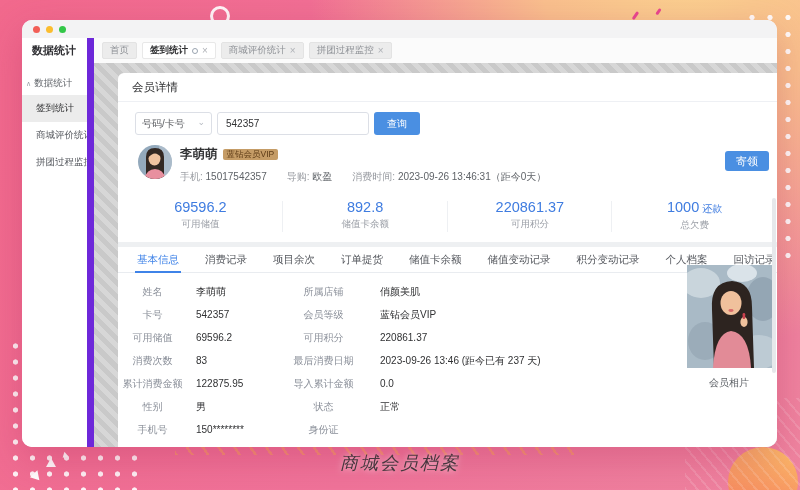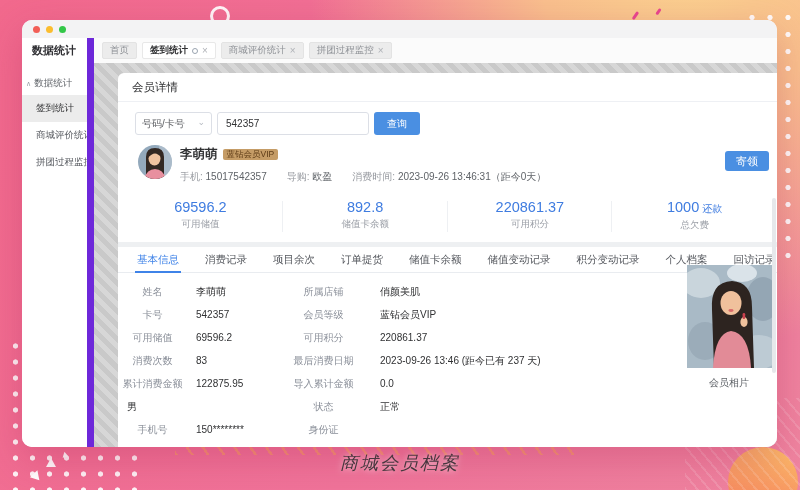--- a/index.html
+++ b/index.html
@@ -265,20 +265,21 @@
                   </div>
                 <div class="frow">
                     <span class="flabel">消费次数</span>
                     <span class="fvalue">83</span>
                   </div>
                 <div class="frow">
                     <span class="flabel">累计消费金额</span>
                     <span class="fvalue">122875.95</span>
                   </div>
                 <div class="frow">
+                    <span class="flabel">性别</span>
                     <span class="fvalue">男</span>
                   </div>
                 <div class="frow">
                     <span class="flabel">手机号</span>
                     <span class="fvalue">150********</span>
                   </div>
                 <div class="frow">
                     <span class="flabel">生日</span>
                     <span class="fvalue"></span>
                   </div>

